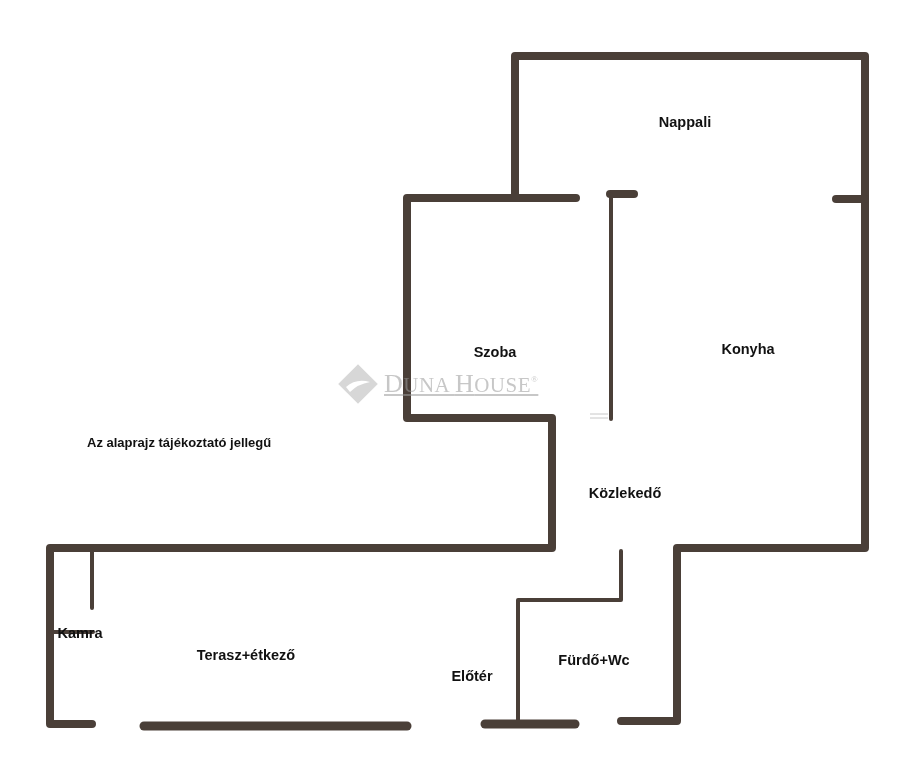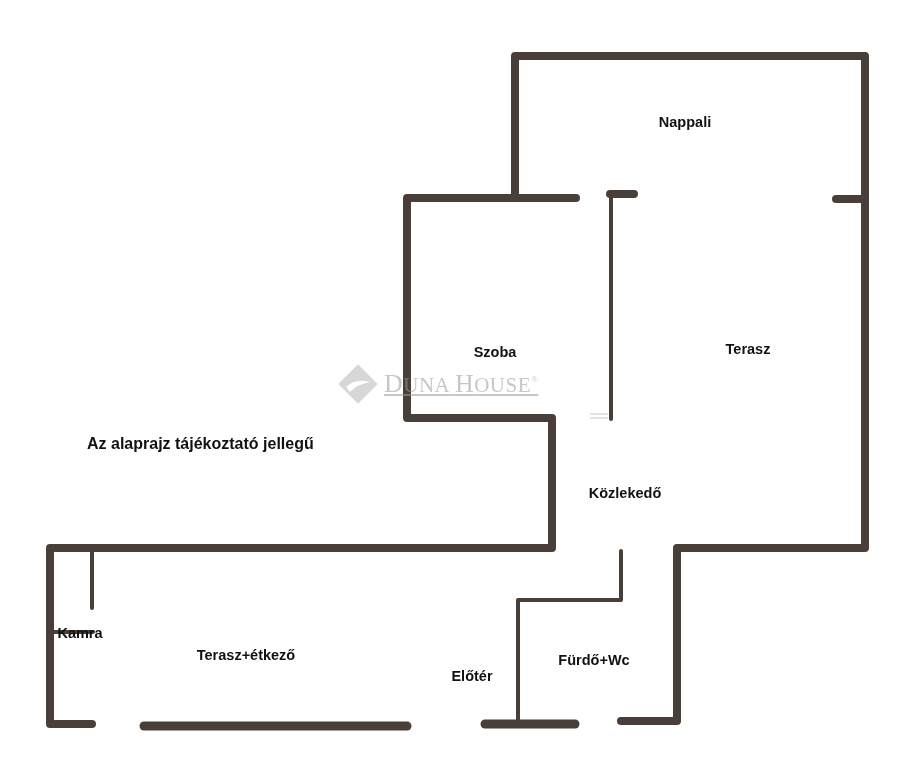--- a/index.html
+++ b/index.html
@@ -2,21 +2,21 @@
 <html><head>
 <meta charset="utf-8">
 <style>
   html, body { margin: 0; padding: 0; background: #ffffff; }
   body { width: 901px; height: 768px; position: relative; overflow: hidden;
          font-family: "Liberation Sans", sans-serif; }
   #plan { position: absolute; left: 0; top: 0; }
   .wall { stroke: #4a3f38; stroke-linecap: round; stroke-linejoin: round; fill: none; }
   .room-label { position: absolute; font-weight: bold; font-size: 14.5px; color: #111111;
                 white-space: nowrap; transform: translate(-50%, -50%); }
-  .note { position: absolute; font-weight: bold; font-size: 16px; color: #111111; white-space: nowrap; }
+  .note { position: absolute; font-weight: bold; font-size: 13px; color: #111111; white-space: nowrap; }
   .watermark { position: absolute; left: 336px; top: 362px; display: flex; align-items: center;
                opacity: 0.55; }
   .wm-text { font-family: "Liberation Serif", serif; font-size: 26px; color: #9a9a9a;
              letter-spacing: 0.5px; margin-left: 4px; text-decoration: underline; }
   .wm-text .sc { font-size: 21px; }
   .wm-reg { font-size: 9px; vertical-align: super; color: #9a9a9a; }
 </style>
 </head>
 <body>
 
@@ -48,20 +48,20 @@
 <div class="watermark">
   <svg width="44" height="44" viewBox="0 0 44 44">
     <rect x="8" y="8" width="28" height="28" transform="rotate(45 22 22)" fill="#b8b8b8"></rect>
     <path d="M10 25 Q20 16 34 20 Q22 22 14 30 Z" fill="#ffffff"></path>
   </svg>
   <span class="wm-text"><span>D</span><span class="sc">UNA </span><span>H</span><span class="sc">OUSE</span><span class="wm-reg">®</span></span>
 </div>
 
 <div class="room-label" style="left:685px; top:122px;">Nappali</div>
 <div class="room-label" style="left:495px; top:315px;margin-top:37px;">Szoba</div>
-<div class="room-label" style="left:748px; top:349px;">Terasz</div>
+<div class="room-label" style="left:748px; top:349px;">Konyha</div>
 <div class="room-label" style="left:619px; top:493px;padding-left:12px;">Közlekedő</div>
 <div class="room-label" style="left:80px; top:633px;text-align:right;">Kamra</div>
 <div class="room-label" style="left:246px; top:655px;">Terasz+étkező</div>
 <div class="room-label" style="left:472px; top:676px;">Előtér</div>
 <div class="room-label" style="left:594px; top:660px;">Fürdő+Wc</div>
 
 <div class="note" style="left:87px; top:435px;">Az alaprajz tájékoztató jellegű</div>
 
 </body></html>

